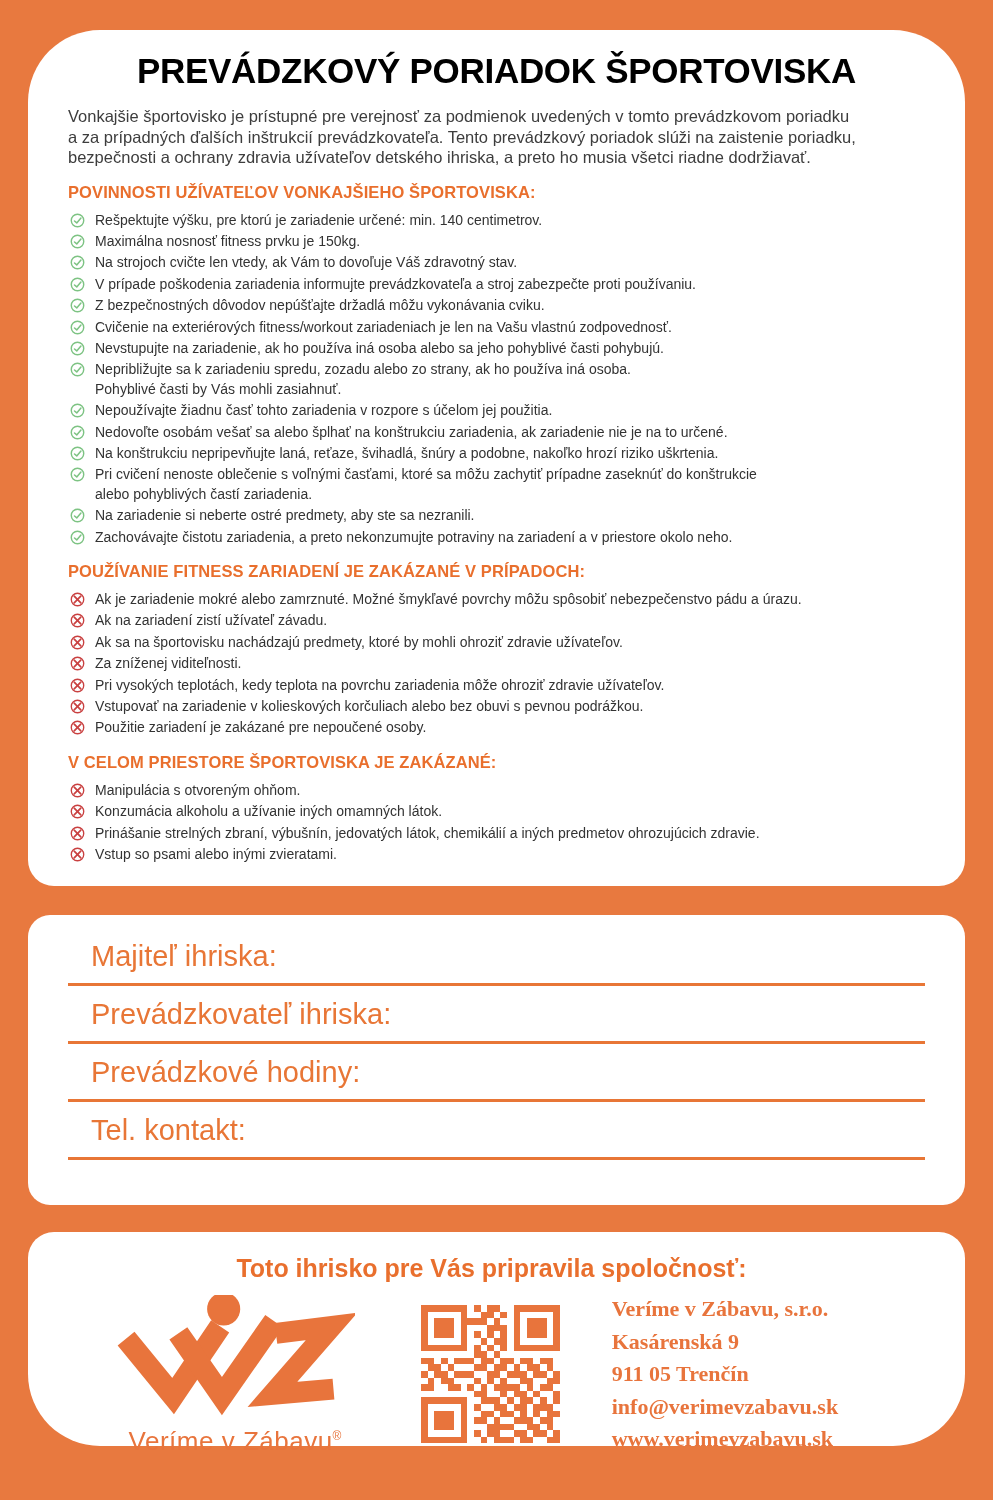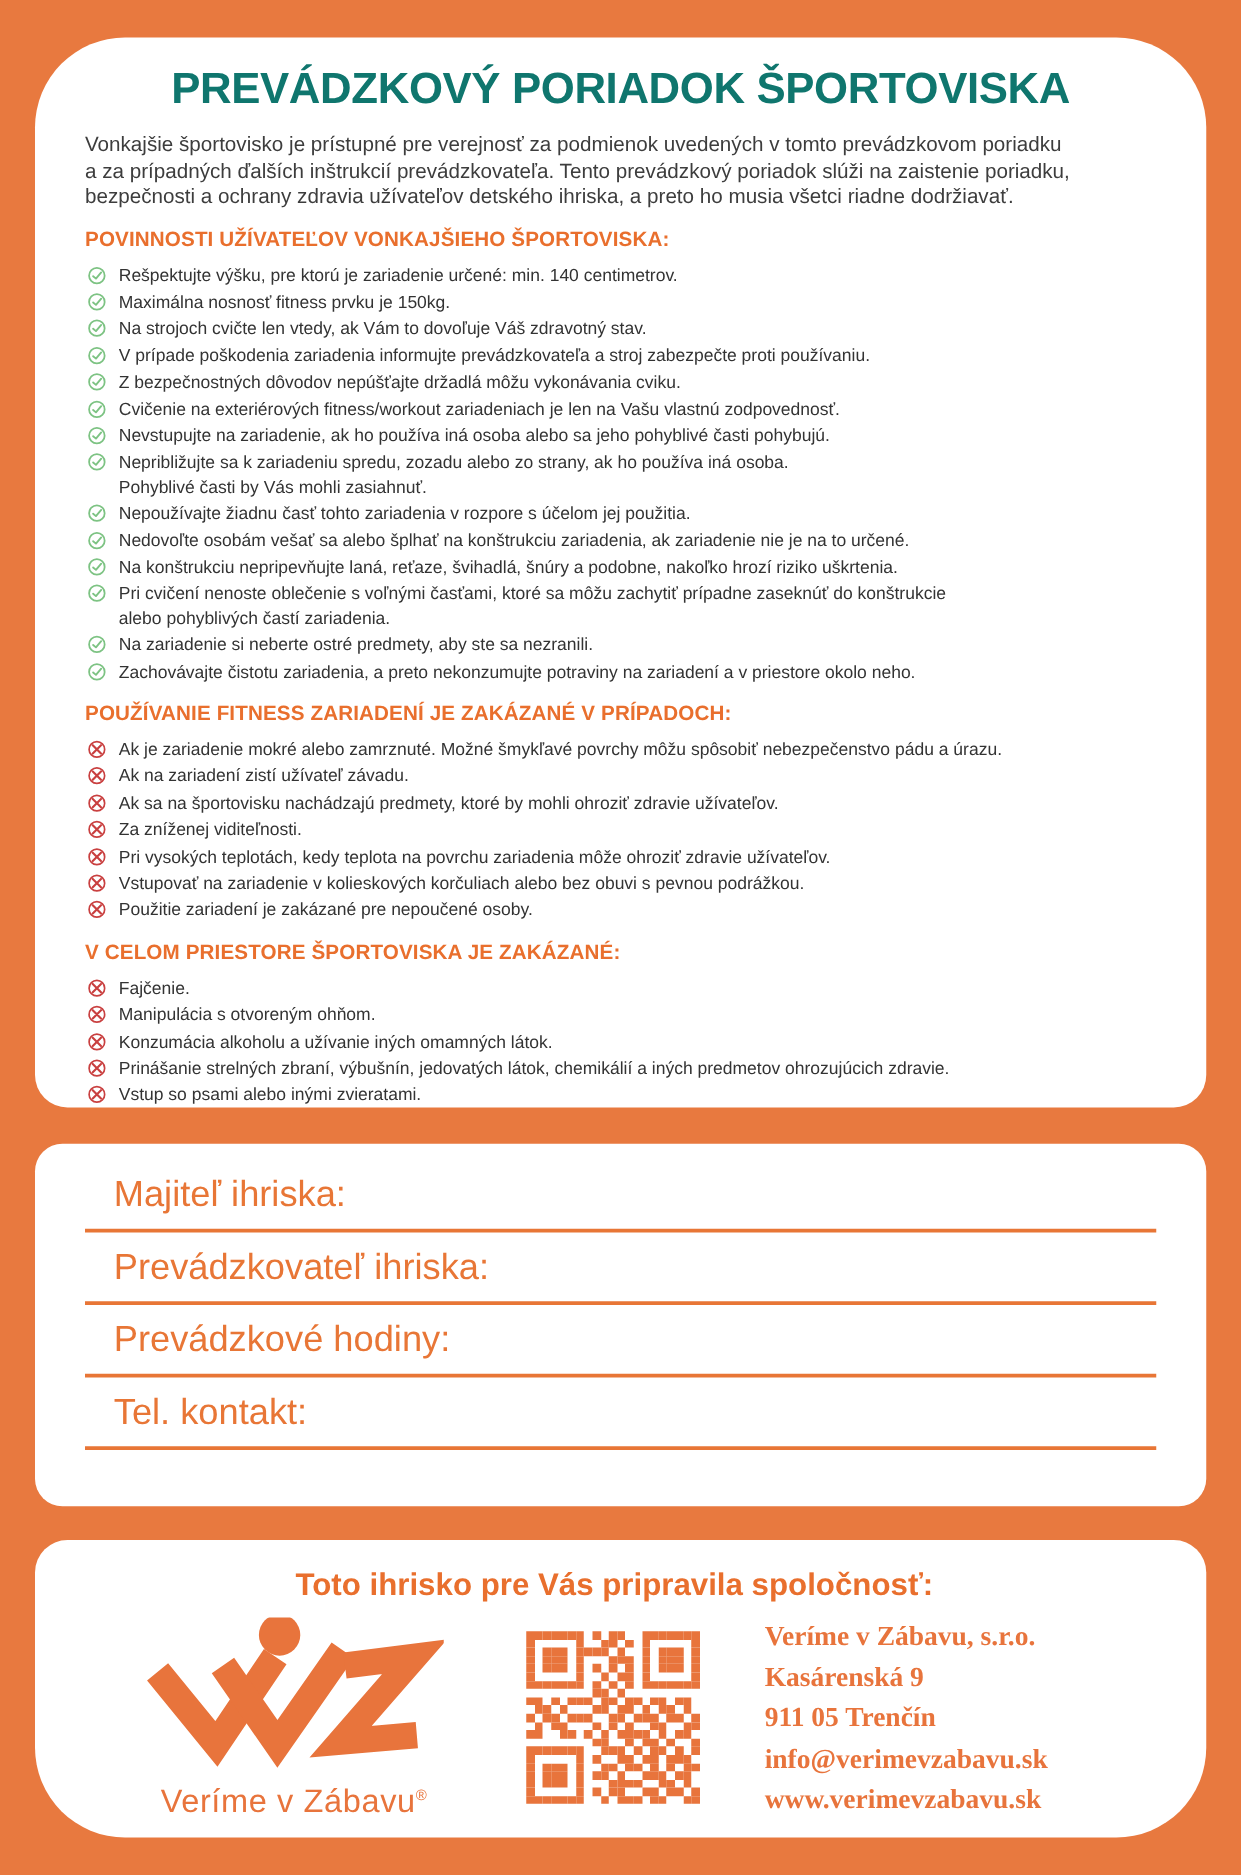--- a/index.html
+++ b/index.html
@@ -15,21 +15,21 @@
   
   .panel-main{
     margin-top:30px;
     height:856px;
     border-radius:72px 72px 26px 26px;
     padding:16px 40px 10px 40px;
     overflow:hidden;
   }
   .doc-title{
     text-align:center;
-    color:#0f766e;
+    color:#000000;
     font-size:35px;
     font-weight:800;
     letter-spacing:-0.3px;
     line-height:46px;
     margin:2px 0 0 0;
   }
   .intro{
     color:#3D3D3D;
     font-size:16.5px;
     line-height:20.5px;
@@ -77,21 +77,21 @@
     margin-left:23px;
   }
   .field-line{
     border-bottom:3px solid #E87636;
     margin-top:11px;
   }
 
   
   .panel-footer{
     margin-top:27px;
-    height:238px;
+    height:214px;
     border-radius:26px 26px 72px 72px;
     padding:20px 40px 0 30px;
   }
   .footer-heading{
     text-align:center;
     color:#E96F2D;
     font-size:25px;
     font-weight:700;
     margin:2px 0 10px 0;
   }
@@ -308,27 +308,20 @@
           <circle cx="10" cy="10" r="8.3" fill="none" stroke="#C94040" stroke-width="1.8"></circle>
           <path d="M5.6 5.6 L14.4 14.4 M14.4 5.6 L5.6 14.4" fill="none" stroke="#C94040" stroke-width="2.3" stroke-linecap="round"></path>
         </svg>
         <span class="li-text">Použitie zariadení je zakázané pre nepoučené osoby.</span>
       </li>
     </ul>
 
   <div class="sec-heading">V CELOM PRIESTORE ŠPORTOVISKA JE ZAKÁZANÉ:</div>
   <ul class="rule-list">
 
-      <li>
-        <svg class="bullet" viewBox="0 0 20 20">
-          <circle cx="10" cy="10" r="8.3" fill="none" stroke="#C94040" stroke-width="1.8"></circle>
-          <path d="M5.6 5.6 L14.4 14.4 M14.4 5.6 L5.6 14.4" fill="none" stroke="#C94040" stroke-width="2.3" stroke-linecap="round"></path>
-        </svg>
-        <span class="li-text">Fajčenie.</span>
-      </li>
 
       <li>
         <svg class="bullet" viewBox="0 0 20 20">
           <circle cx="10" cy="10" r="8.3" fill="none" stroke="#C94040" stroke-width="1.8"></circle>
           <path d="M5.6 5.6 L14.4 14.4 M14.4 5.6 L5.6 14.4" fill="none" stroke="#C94040" stroke-width="2.3" stroke-linecap="round"></path>
         </svg>
         <span class="li-text">Manipulácia s otvoreným ohňom.</span>
       </li>
 
       <li>

